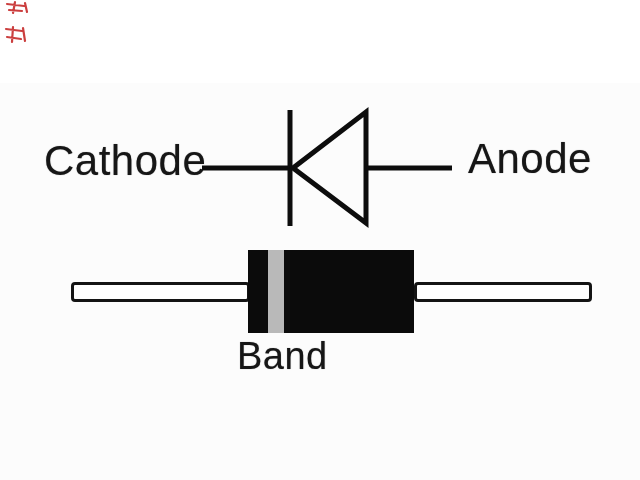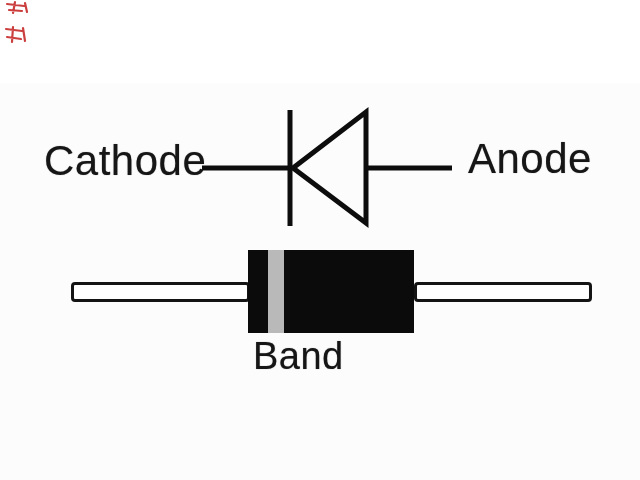--- a/index.html
+++ b/index.html
@@ -24,21 +24,21 @@
     position: absolute;
     color: #161616;
     font-weight: normal;
     letter-spacing: 0.5px;
     text-shadow: 0 0 1px rgba(0,0,0,0.45);
     white-space: nowrap;
     line-height: 1;
   }
   .label-cathode { left: 44px; top: 140px; font-size: 42px; }
   .label-anode   { left: 468px; top: 138px; font-size: 42px; }
-  .label-band    { left: 237px; top: 337px; font-size: 38px; margin-left: 16px; }
+  .label-band    { left: 237px; top: 337px; font-size: 38px; }
 
   .schematic-svg, .marks-svg {
     position: absolute; left: 0; top: 0;
     width: 640px; height: 480px;
   }
 
   
   .lead {
     position: absolute;
     top: 282px; height: 20px;

